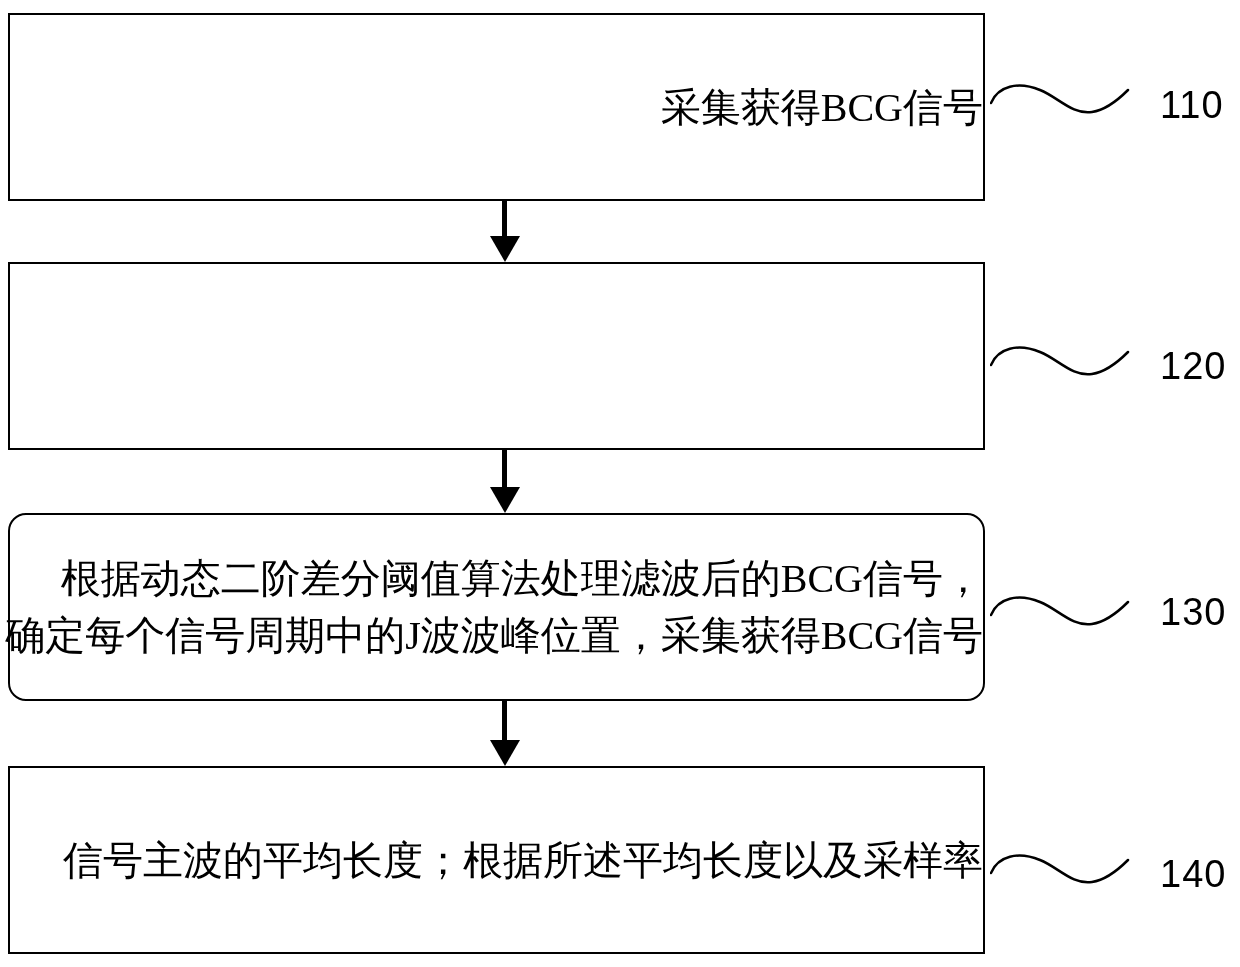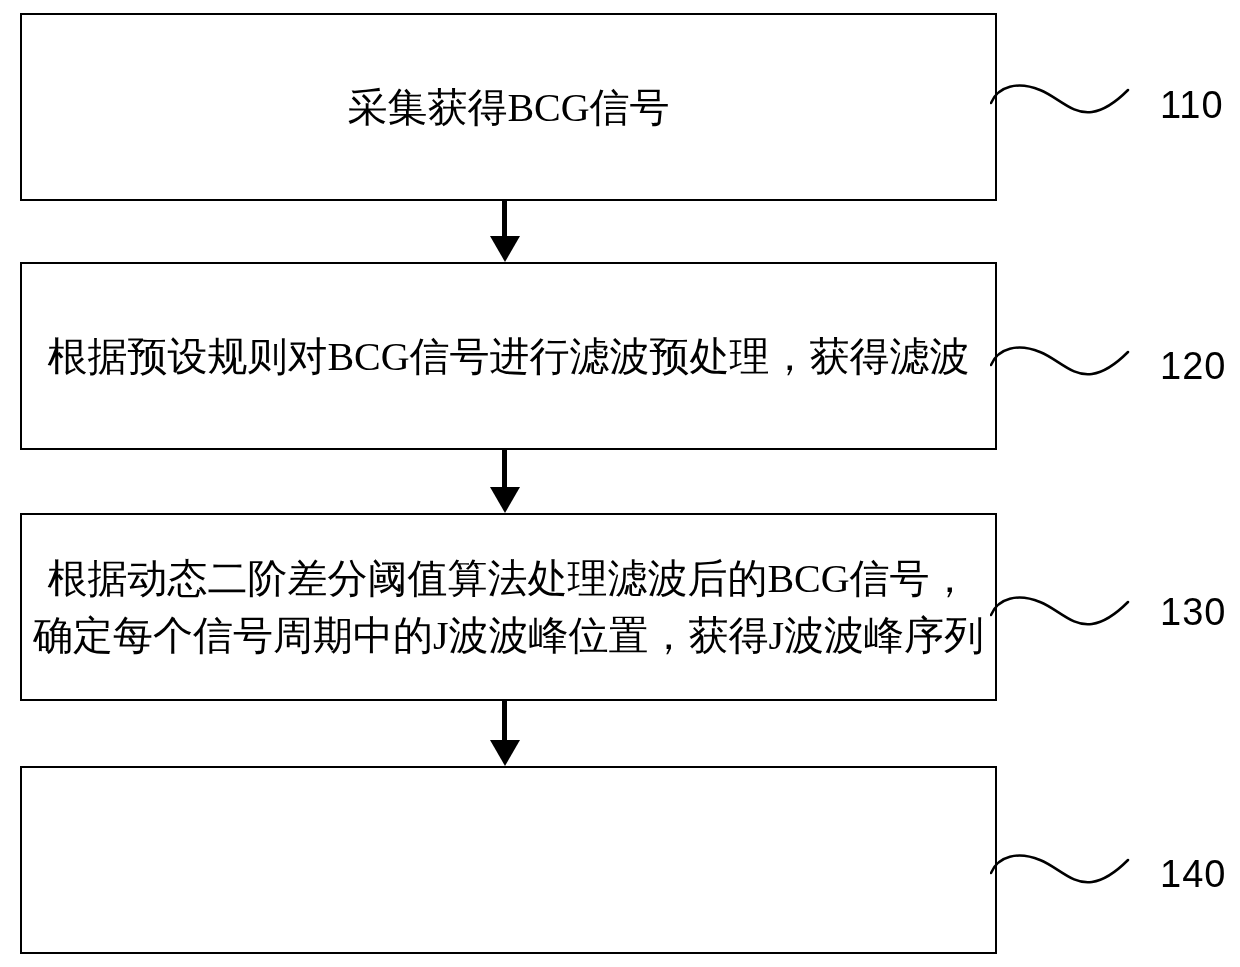--- a/index.html
+++ b/index.html
@@ -11,29 +11,29 @@
     position: relative;
     width: 1240px;
     height: 967px;
     background: #ffffff;
     font-family: "Liberation Serif", "DejaVu Serif", serif;
     color: #000000;
     overflow: hidden;
   }
   .step-box {
     position: absolute;
-    left: 20px;
+    left: 8px;
     width: 973px;
     height: 184px;
     border: 2px solid #000000;
     background: #ffffff;
     display: flex;
     flex-direction: column;
     justify-content: center;
-    align-items: center;
+    align-items: flex-end;
     text-align: center;
     font-size: 40px;
     line-height: 57px;
     box-sizing: content-box;
   }
   .step-line {
     white-space: nowrap;
   }
   .arrow {
     position: absolute;
@@ -79,39 +79,39 @@
   <div class="step-box" style="top:13px;">
     <div class="step-line">采集获得BCG信号</div>
   </div>
 
   <div class="arrow">
     <div class="arrow-stem" style="top:201px; height:36px;"></div>
     <div class="arrow-head" style="top:236px;"></div>
   </div>
 
   <div class="step-box" style="top:262px;">
-    <div class="step-line">根据预设规则对BCG信号进行滤波预处理，获得滤波</div>
   </div>
 
   <div class="arrow">
     <div class="arrow-stem" style="top:450px; height:37px;"></div>
     <div class="arrow-head" style="top:487px;"></div>
   </div>
 
-  <div class="step-box" style="top:513px;">
+  <div class="step-box" style="top:513px;border-radius:18px;">
     <div class="step-line">根据动态二阶差分阈值算法处理滤波后的BCG信号，</div>
-    <div class="step-line">确定每个信号周期中的J波波峰位置，获得J波波峰序列</div>
+    <div class="step-line">确定每个信号周期中的J波波峰位置，采集获得BCG信号</div>
   </div>
 
   <div class="arrow">
     <div class="arrow-stem" style="top:701px; height:39px;"></div>
     <div class="arrow-head" style="top:740px;"></div>
   </div>
 
   <div class="step-box" style="top:766px;">
+    <div class="step-line">信号主波的平均长度；根据所述平均长度以及采样率</div>
   </div>
 
   <svg class="ref-squiggle" style="top:80px;" viewBox="0 0 140 38">
     <path d="M 1 23 C 8 6, 28 1, 50 10 C 68 17, 82 35, 102 32 C 116 30, 128 20, 138 10" fill="none" stroke="#000000" stroke-width="2.5" stroke-linecap="round"></path>
   </svg>
   <div class="ref-number" style="top:86px;">110</div>
 
   <svg class="ref-squiggle" style="top:342px;" viewBox="0 0 140 38">
     <path d="M 1 23 C 8 6, 28 1, 50 10 C 68 17, 82 35, 102 32 C 116 30, 128 20, 138 10" fill="none" stroke="#000000" stroke-width="2.5" stroke-linecap="round"></path>
   </svg>

